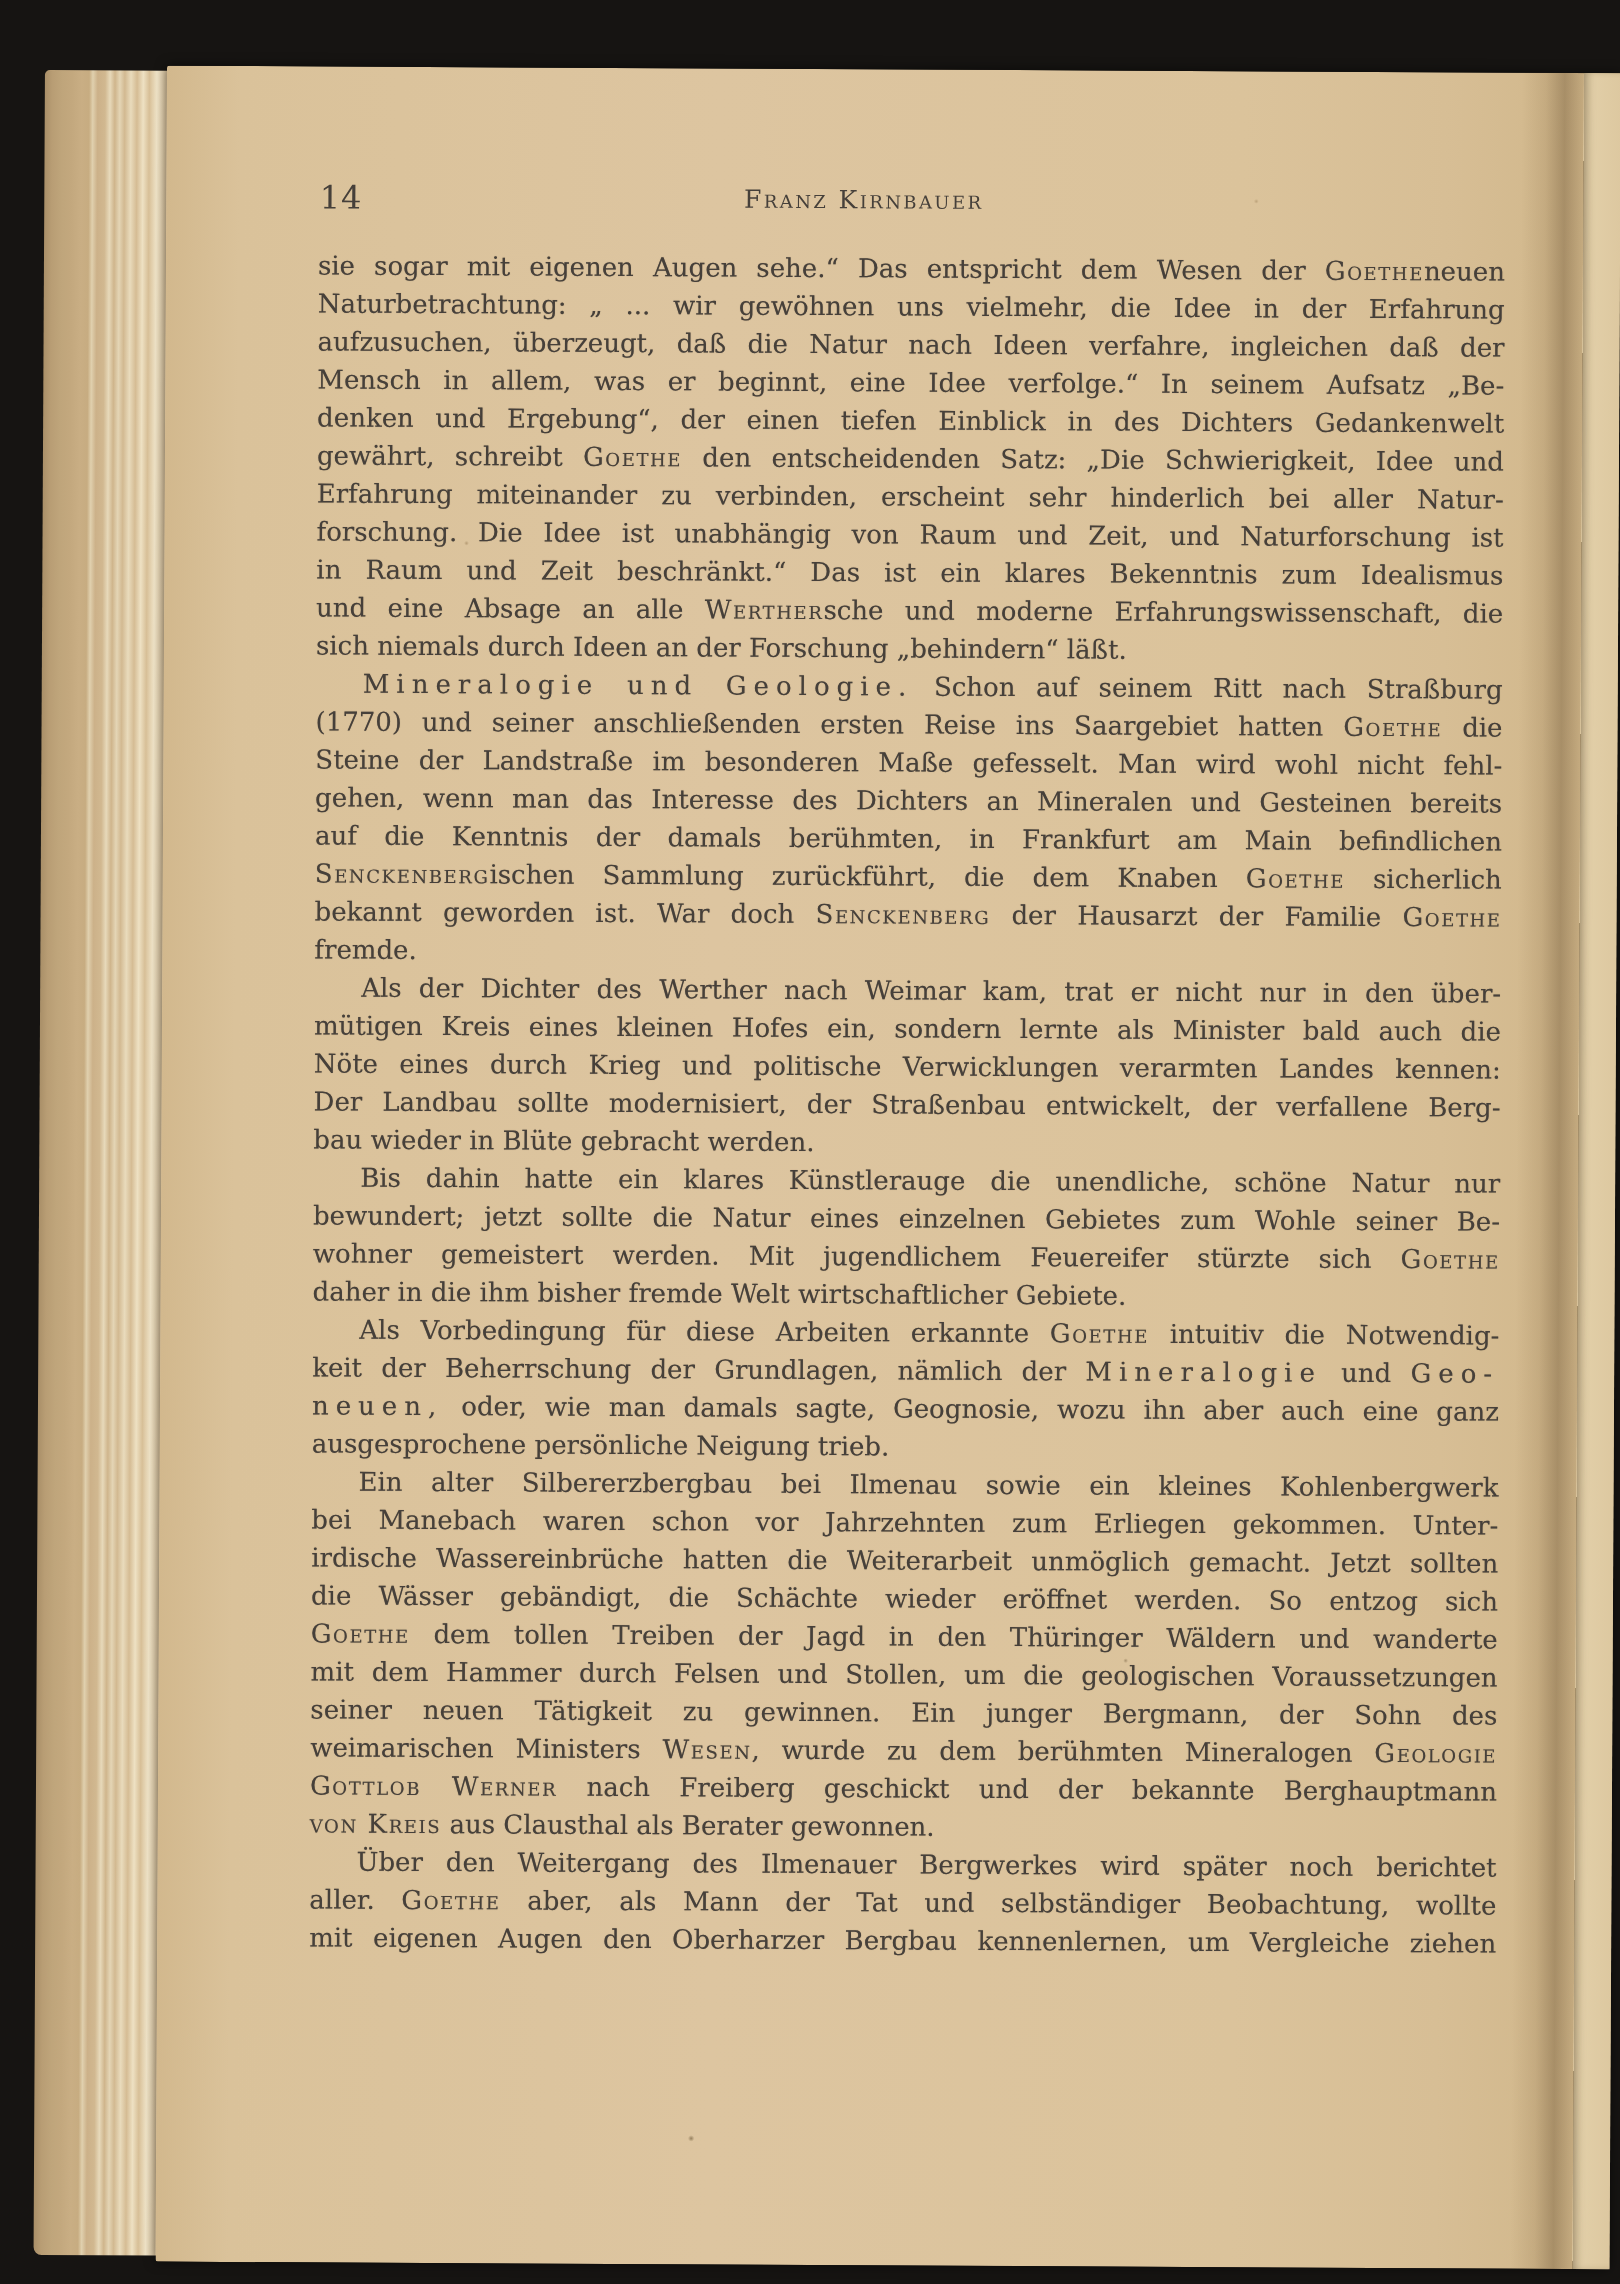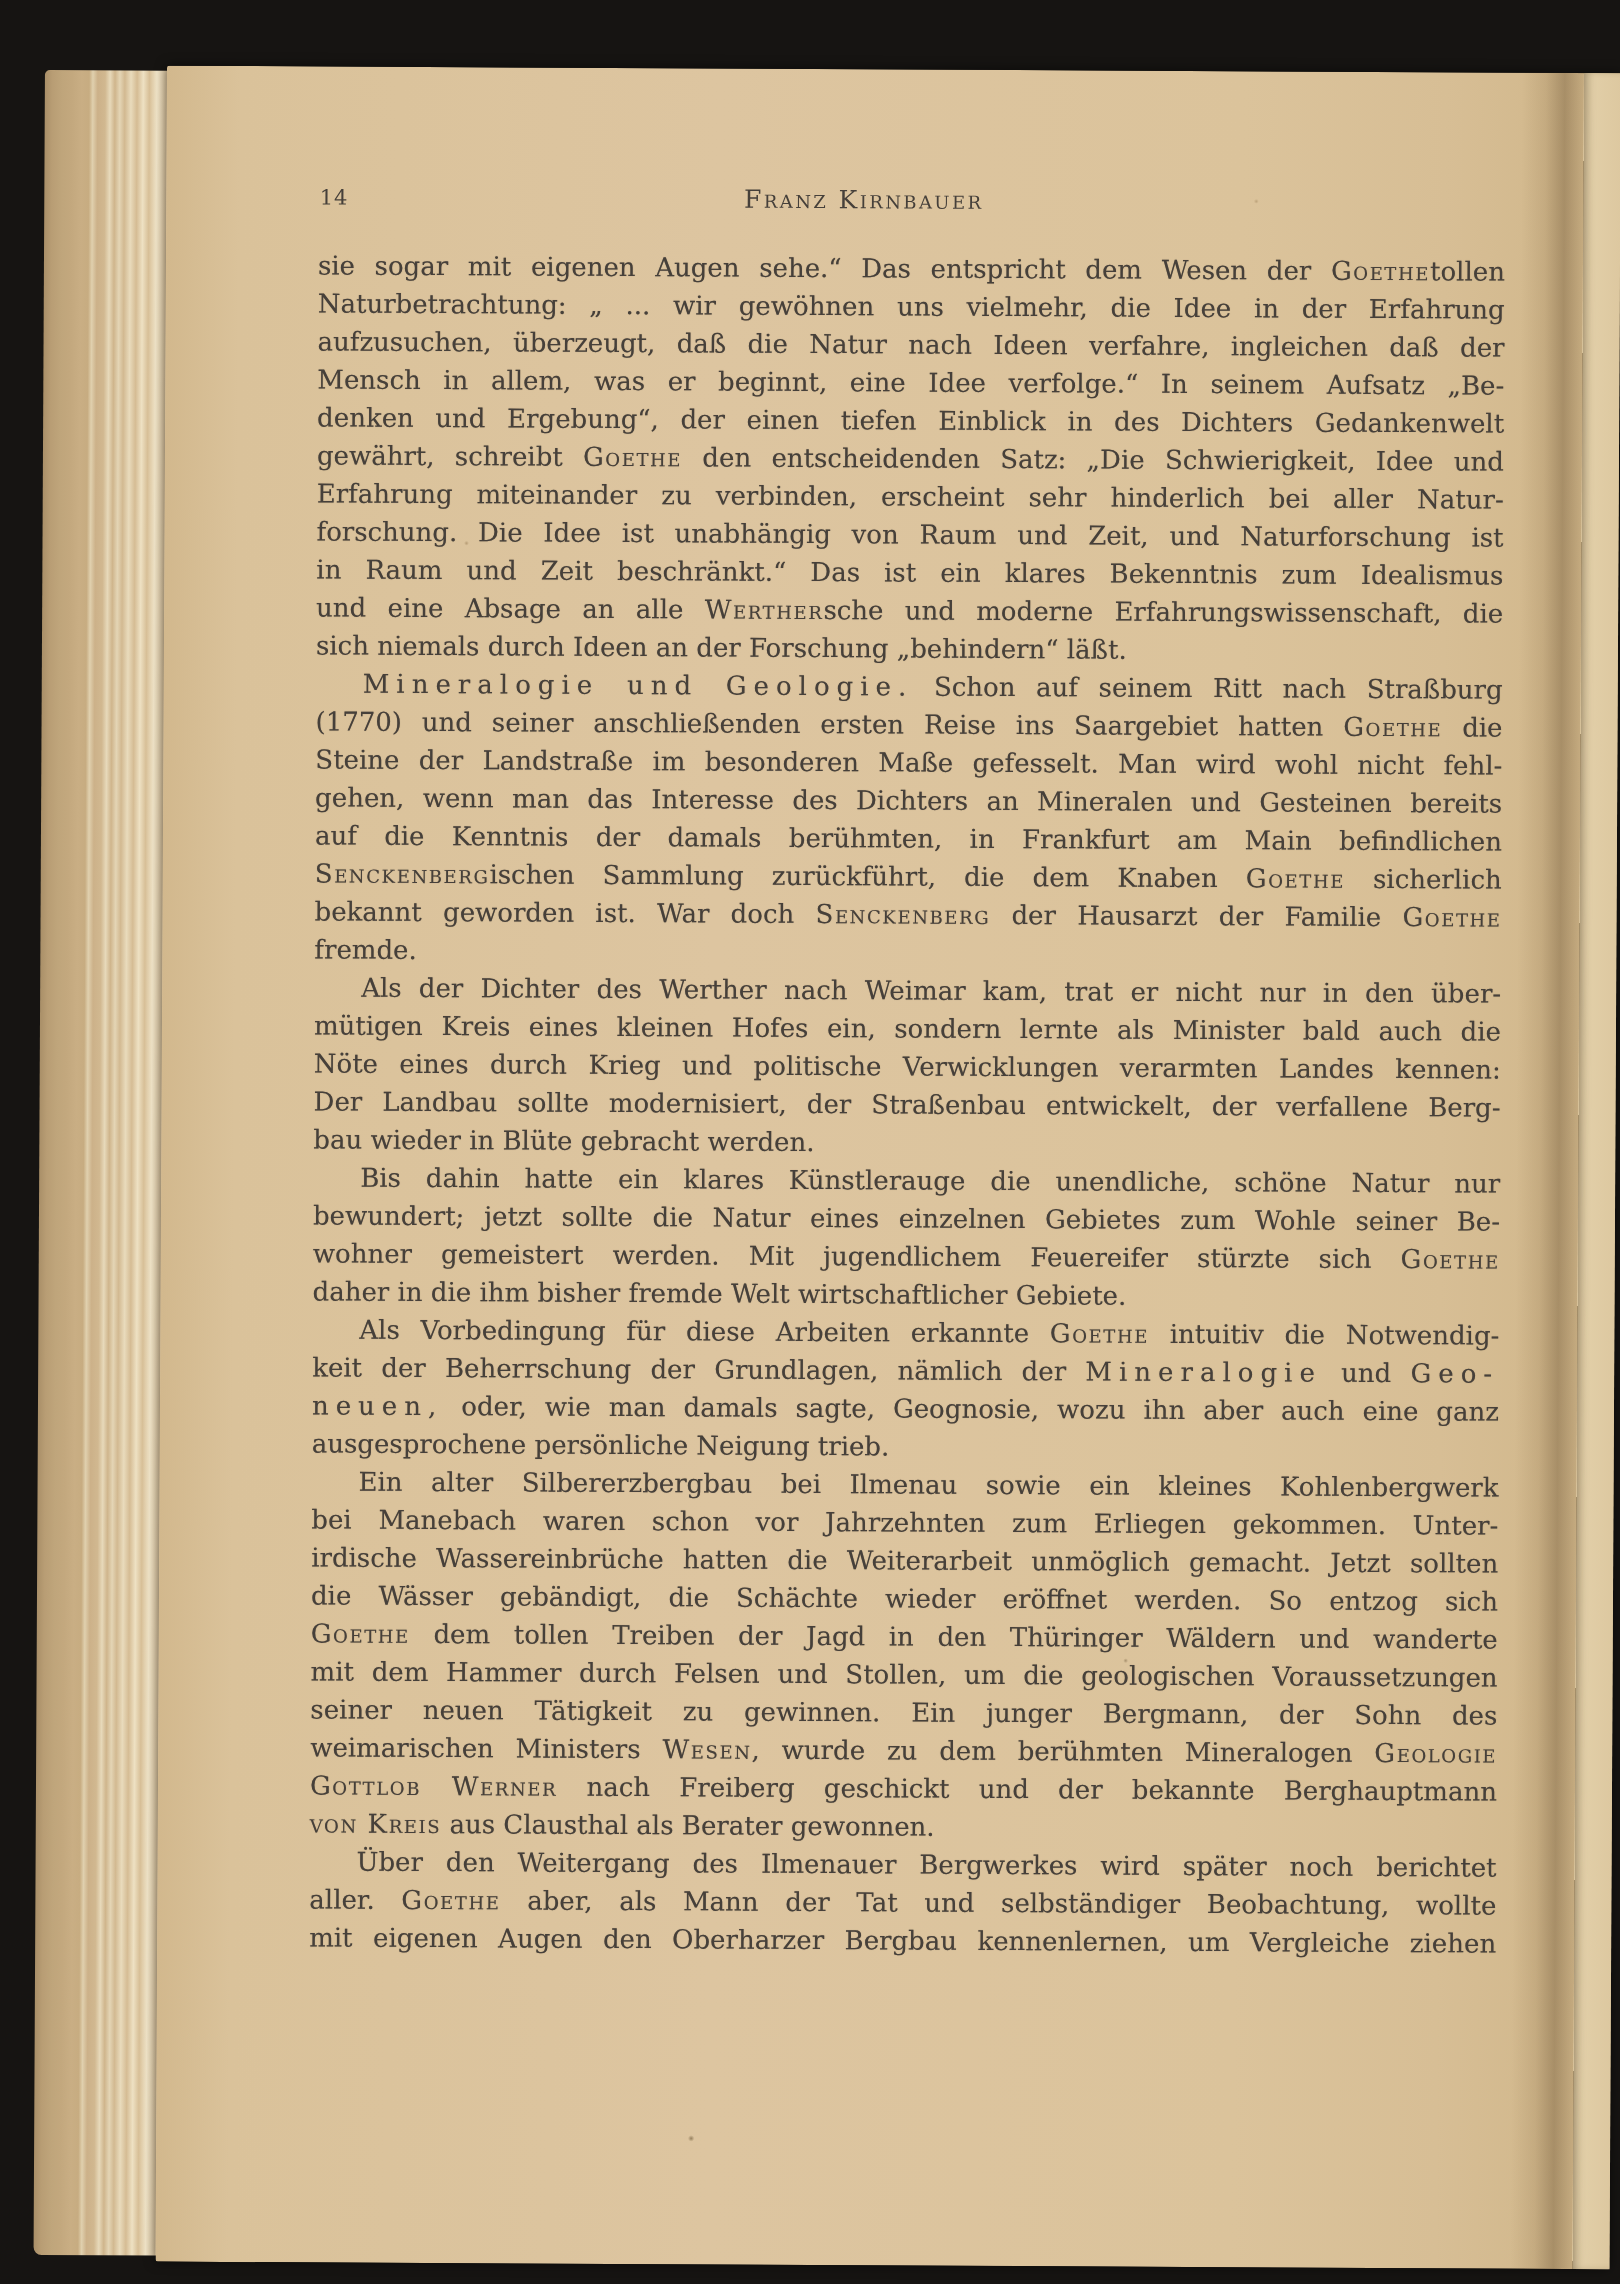--- a/index.html
+++ b/index.html
@@ -55,21 +55,21 @@
   .next-page{
     position:absolute;top:0;bottom:0;right:0;width:37px;
     background:linear-gradient(90deg,#ecdcb8 0%,#e2cfa8 18%,#ddc8a0 100%);
     box-shadow:inset 6.5px 0 8px -4px rgba(80,58,28,.55);
   }
   
   .content{position:absolute;left:152px;top:113px;width:1187px;}
   .running-head{position:relative;height:36px;}
   .page-num{
     position:absolute;left:1.6px;top:1.6px;
-    font-size:21px;line-height:32px;letter-spacing:0.8px;
+    font-size:32px;line-height:32px;letter-spacing:0.8px;
   }
   .head-title{
     position:absolute;left:0;right:96px;top:0;
     text-align:center;
     font-variant:small-caps;
     font-size:25px;line-height:36px;letter-spacing:2.4px;
   }
   .text-block{margin-top:31px;}
   .para{margin:0;}
   .line{
@@ -93,21 +93,21 @@
   <div class="page">
     <div class="gutter"></div>
     <div class="next-page"></div>
     <div class="content">
       <div class="running-head">
         <span class="page-num">14</span>
         <span class="head-title">Franz Kirnbauer</span>
       </div>
       <div class="text-block">
           <div class="para">
-            <div class="line"><span>sie sogar mit eigenen Augen sehe.“ Das entspricht dem Wesen der </span><span class="sc">Goethe</span><span>tollen</span></div>
+            <div class="line"><span>sie sogar mit eigenen Augen sehe.“ Das entspricht dem Wesen der </span><span class="sc">Goethe</span><span>neuen</span></div>
             <div class="line"><span>Naturbetrachtung: „ ... wir gewöhnen uns vielmehr, die Idee in der Erfahrung</span></div>
             <div class="line"><span>aufzusuchen, überzeugt, daß die Natur nach Ideen verfahre, ingleichen daß der</span></div>
             <div class="line"><span>Mensch in allem, was er beginnt, eine Idee verfolge.“ In seinem Aufsatz „Be-</span></div>
             <div class="line"><span>denken und Ergebung“, der einen tiefen Einblick in des Dichters Gedankenwelt</span></div>
             <div class="line"><span>gewährt, schreibt </span><span class="sc">Goethe</span><span> den entscheidenden Satz: „Die Schwierigkeit, Idee und</span></div>
             <div class="line"><span>Erfahrung miteinander zu verbinden, erscheint sehr hinderlich bei aller Natur-</span></div>
             <div class="line"><span>forschung. Die Idee ist unabhängig von Raum und Zeit, und Naturforschung ist</span></div>
             <div class="line"><span>in Raum und Zeit beschränkt.“ Das ist ein klares Bekenntnis zum Idealismus</span></div>
             <div class="line"><span>und eine Absage an alle </span><span class="sc">Werther</span><span>sche und moderne Erfahrungswissenschaft, die</span></div>
             <div class="line last"><span>sich niemals durch Ideen an der Forschung „behindern“ läßt.</span></div>

